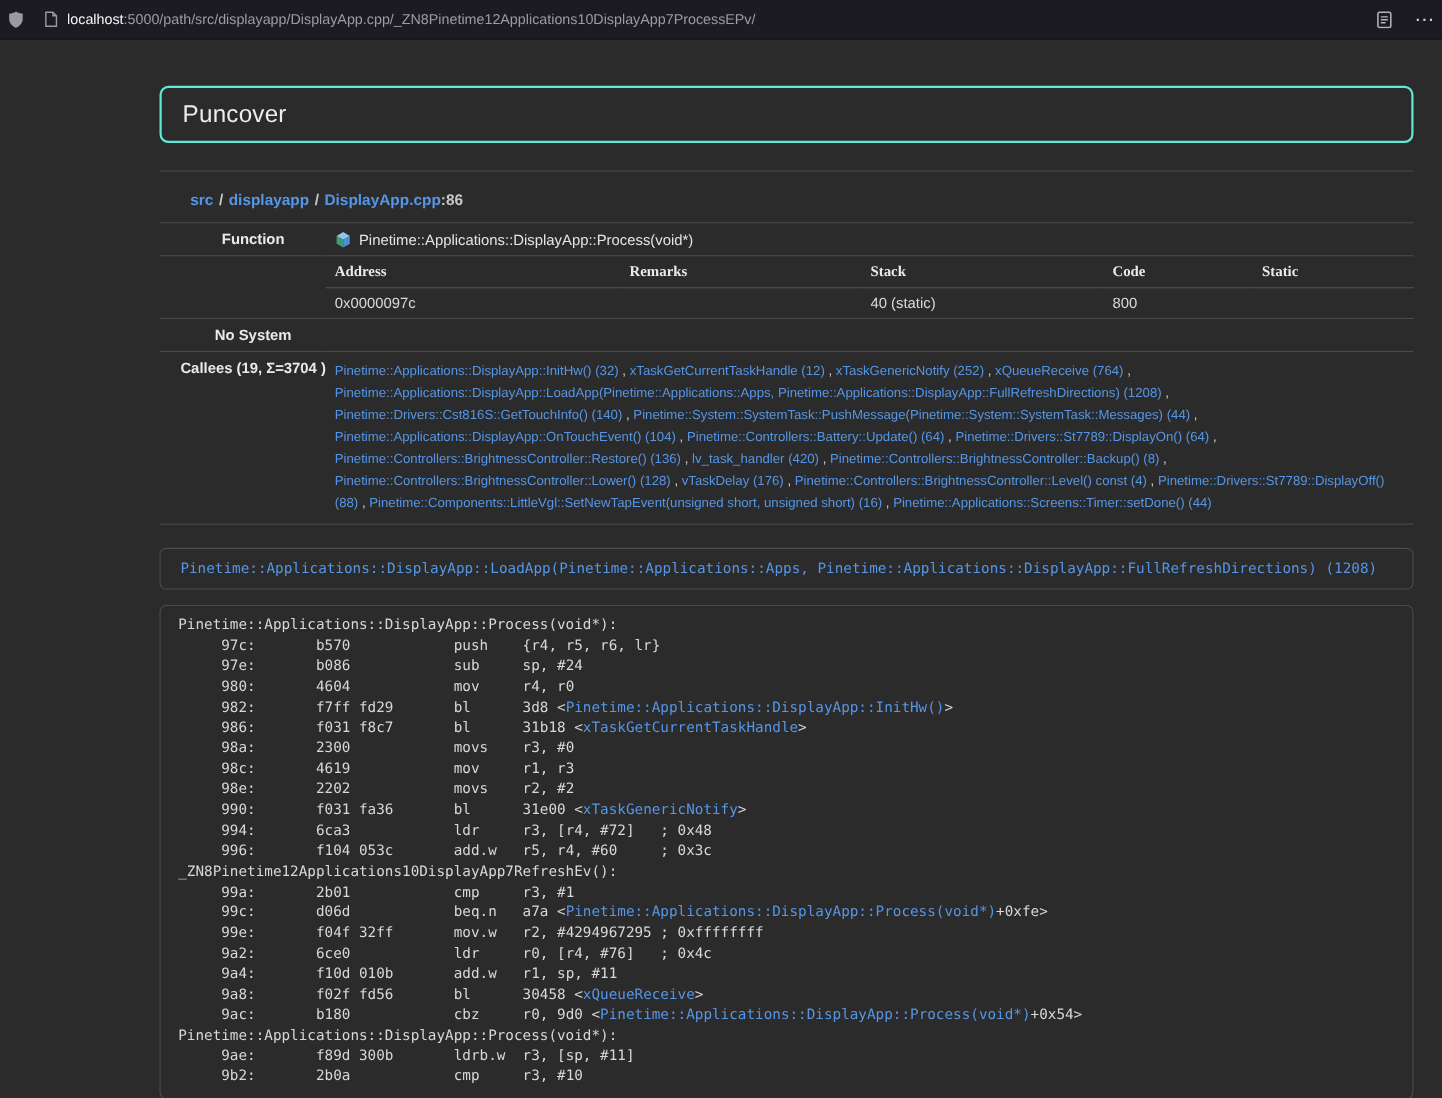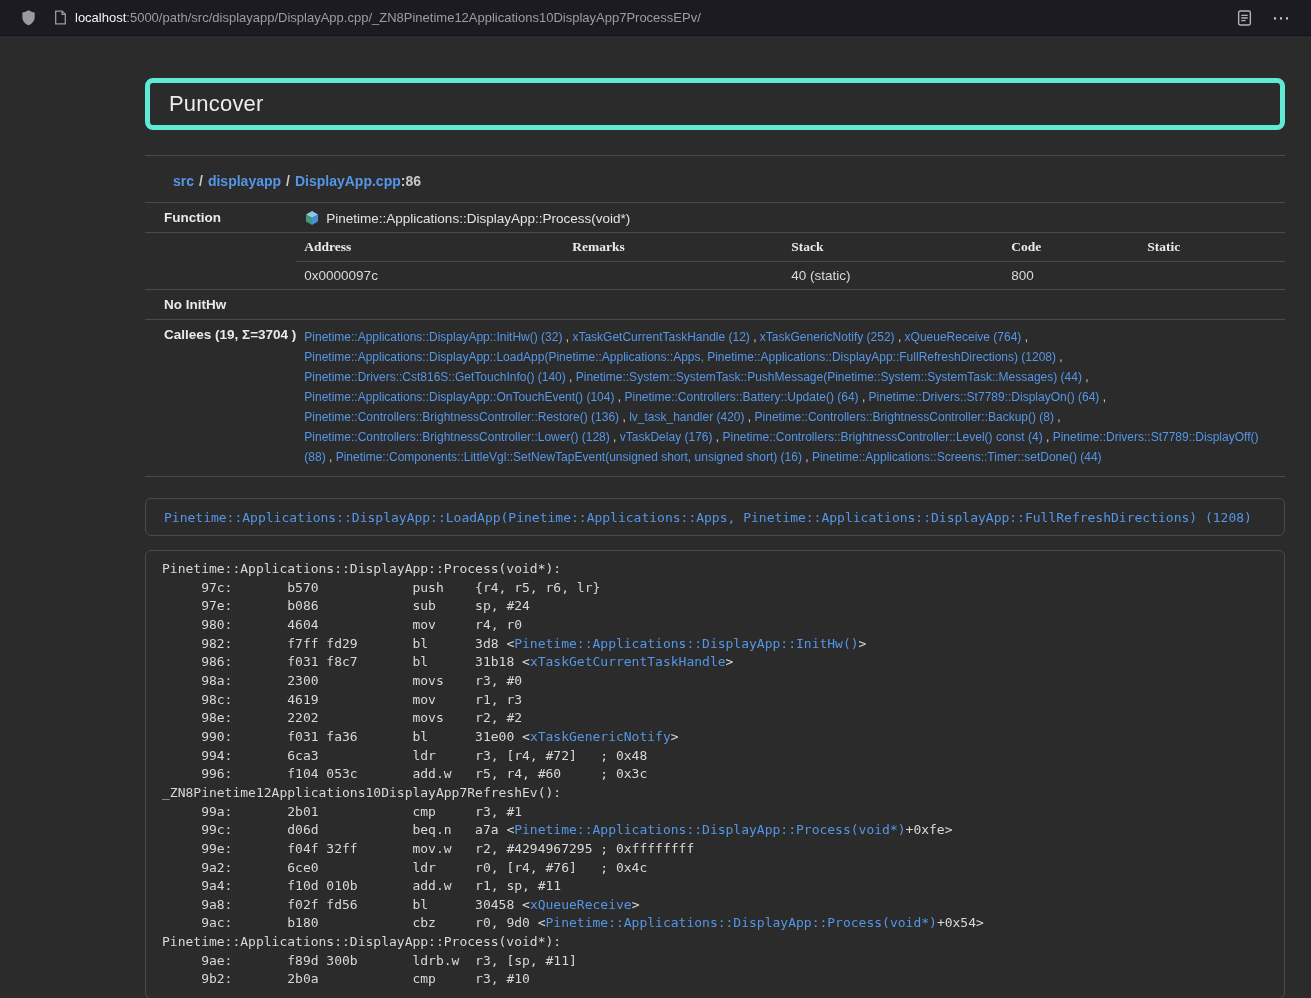--- a/index.html
+++ b/index.html
@@ -18,48 +18,48 @@
     background:var(--bg);color:var(--fg);
     font-family:"Liberation Sans",sans-serif;
   }
   a{cursor:pointer;}
   .lnk{color:var(--link);text-decoration:none;}
   .mono{font-family:"DejaVu Sans Mono",monospace;font-size:13px;}
 
   
   .browser-bar{
     height:36px;background:var(--chrome);border-bottom:1px solid #121118;
-    display:flex;align-items:center;padding:0 20px;
+    display:flex;align-items:center;padding:0 6px;
   }
   .tb-icon{display:inline-flex;align-items:center;flex:0 0 auto;}
   .url-bar{display:flex;align-items:center;margin-left:17px;font-size:13px;flex:1;min-width:0;white-space:nowrap;overflow:hidden;}
   .url-bar .tb-icon{margin-right:8px;}
   .url-host{color:#f5f5f7;}
   .url-rest{color:#9c9ca6;}
   .menu-dots{color:#cfcfd6;font-size:18px;margin-left:20px;letter-spacing:1px;line-height:1;flex:0 0 auto;}
   .reader{margin-left:auto;}
 
   
   .container{width:1140px;margin-left:145px;padding-top:42px;}
   .title-box{
-    height:52px;border:5px solid #5eead4;border-radius:8px;
+    height:52px;border:2px solid #5eead4;border-radius:8px;
     display:flex;align-items:center;padding:0 19px;
   }
   .title-box h1{font-size:22px;font-weight:500;color:var(--fg-bright);margin:0;letter-spacing:.2px;}
   hr.rule{border:none;border-top:1px solid var(--border);margin:25px 0 0 0;}
 
   .breadcrumb{margin-top:17px;font-size:14px;font-weight:bold;color:var(--muted);margin-left:28px;}
   .crumb-sep{color:var(--muted);margin:0 5px;}
   .crumb-suffix{color:var(--muted);}
 
   .main-table{width:100%;border-collapse:collapse;margin-top:13px;font-size:13.5px;}
   .main-table > tbody > tr{border-top:1px solid var(--border);}
   .main-table > tbody > tr:last-child{border-bottom:1px solid var(--border);}
   .rowhead{
-    width:150px;text-align:left;vertical-align:top;font-weight:bold;color:#eaeaea;
+    width:150px;text-align:center;vertical-align:top;font-weight:bold;color:#eaeaea;
     padding:7px 0 7px 19px;font-size:13.5px;white-space:nowrap;
   }
   .fn-cell{padding:5px 8px;color:#e3e3e3;vertical-align:middle;}
   .method-icon{display:inline-block;width:16px;height:16px;margin-right:6px;vertical-align:-3px;}
 
   .stats-cell{padding:0;}
   .stats-table{width:100%;border-collapse:collapse;font-size:13.5px;}
   .stats-table thead tr{border-bottom:1px solid var(--border);}
   .stats-table th{text-align:left;font-weight:bold;color:#eaeaea;padding:6px 8px;font-family:Liberation Serif, serif;}
   .stats-table td{text-align:left;padding:6px 8px;color:#dadada;height:22px;}
@@ -163,21 +163,21 @@
                 <td></td>
                 <td>40 (static)</td>
                 <td>800</td>
                 <td></td>
               </tr>
             </tbody>
           </table>
         </td>
       </tr>
       <tr>
-        <th class="rowhead">No InitHw</th>
+        <th class="rowhead">No System</th>
         <td></td>
       </tr>
       <tr>
         <th class="rowhead">Callees (19, Σ=3704 )</th>
         <td class="callees-cell"><a href="#" class="lnk">Pinetime::Applications::DisplayApp::InitHw() (32)</a><span class="sep"> , </span><a href="#" class="lnk">xTaskGetCurrentTaskHandle (12)</a><span class="sep"> , </span><a href="#" class="lnk">xTaskGenericNotify (252)</a><span class="sep"> , </span><a href="#" class="lnk">xQueueReceive (764)</a><span class="sep"> , </span><a href="#" class="lnk">Pinetime::Applications::DisplayApp::LoadApp(Pinetime::Applications::Apps, Pinetime::Applications::DisplayApp::FullRefreshDirections) (1208)</a><span class="sep"> , </span><a href="#" class="lnk">Pinetime::Drivers::Cst816S::GetTouchInfo() (140)</a><span class="sep"> , </span><a href="#" class="lnk">Pinetime::System::SystemTask::PushMessage(Pinetime::System::SystemTask::Messages) (44)</a><span class="sep"> , </span><a href="#" class="lnk">Pinetime::Applications::DisplayApp::OnTouchEvent() (104)</a><span class="sep"> , </span><a href="#" class="lnk">Pinetime::Controllers::Battery::Update() (64)</a><span class="sep"> , </span><a href="#" class="lnk">Pinetime::Drivers::St7789::DisplayOn() (64)</a><span class="sep"> , </span><a href="#" class="lnk">Pinetime::Controllers::BrightnessController::Restore() (136)</a><span class="sep"> , </span><a href="#" class="lnk">lv_task_handler (420)</a><span class="sep"> , </span><a href="#" class="lnk">Pinetime::Controllers::BrightnessController::Backup() (8)</a><span class="sep"> , </span><a href="#" class="lnk">Pinetime::Controllers::BrightnessController::Lower() (128)</a><span class="sep"> , </span><a href="#" class="lnk">vTaskDelay (176)</a><span class="sep"> , </span><a href="#" class="lnk">Pinetime::Controllers::BrightnessController::Level() const (4)</a><span class="sep"> , </span><a href="#" class="lnk">Pinetime::Drivers::St7789::DisplayOff() (88)</a><span class="sep"> , </span><a href="#" class="lnk">Pinetime::Components::LittleVgl::SetNewTapEvent(unsigned short, unsigned short) (16)</a><span class="sep"> , </span><a href="#" class="lnk">Pinetime::Applications::Screens::Timer::setDone() (44)</a></td>
       </tr>
     </tbody>
   </table>
 
   <div class="symbol-bar">

